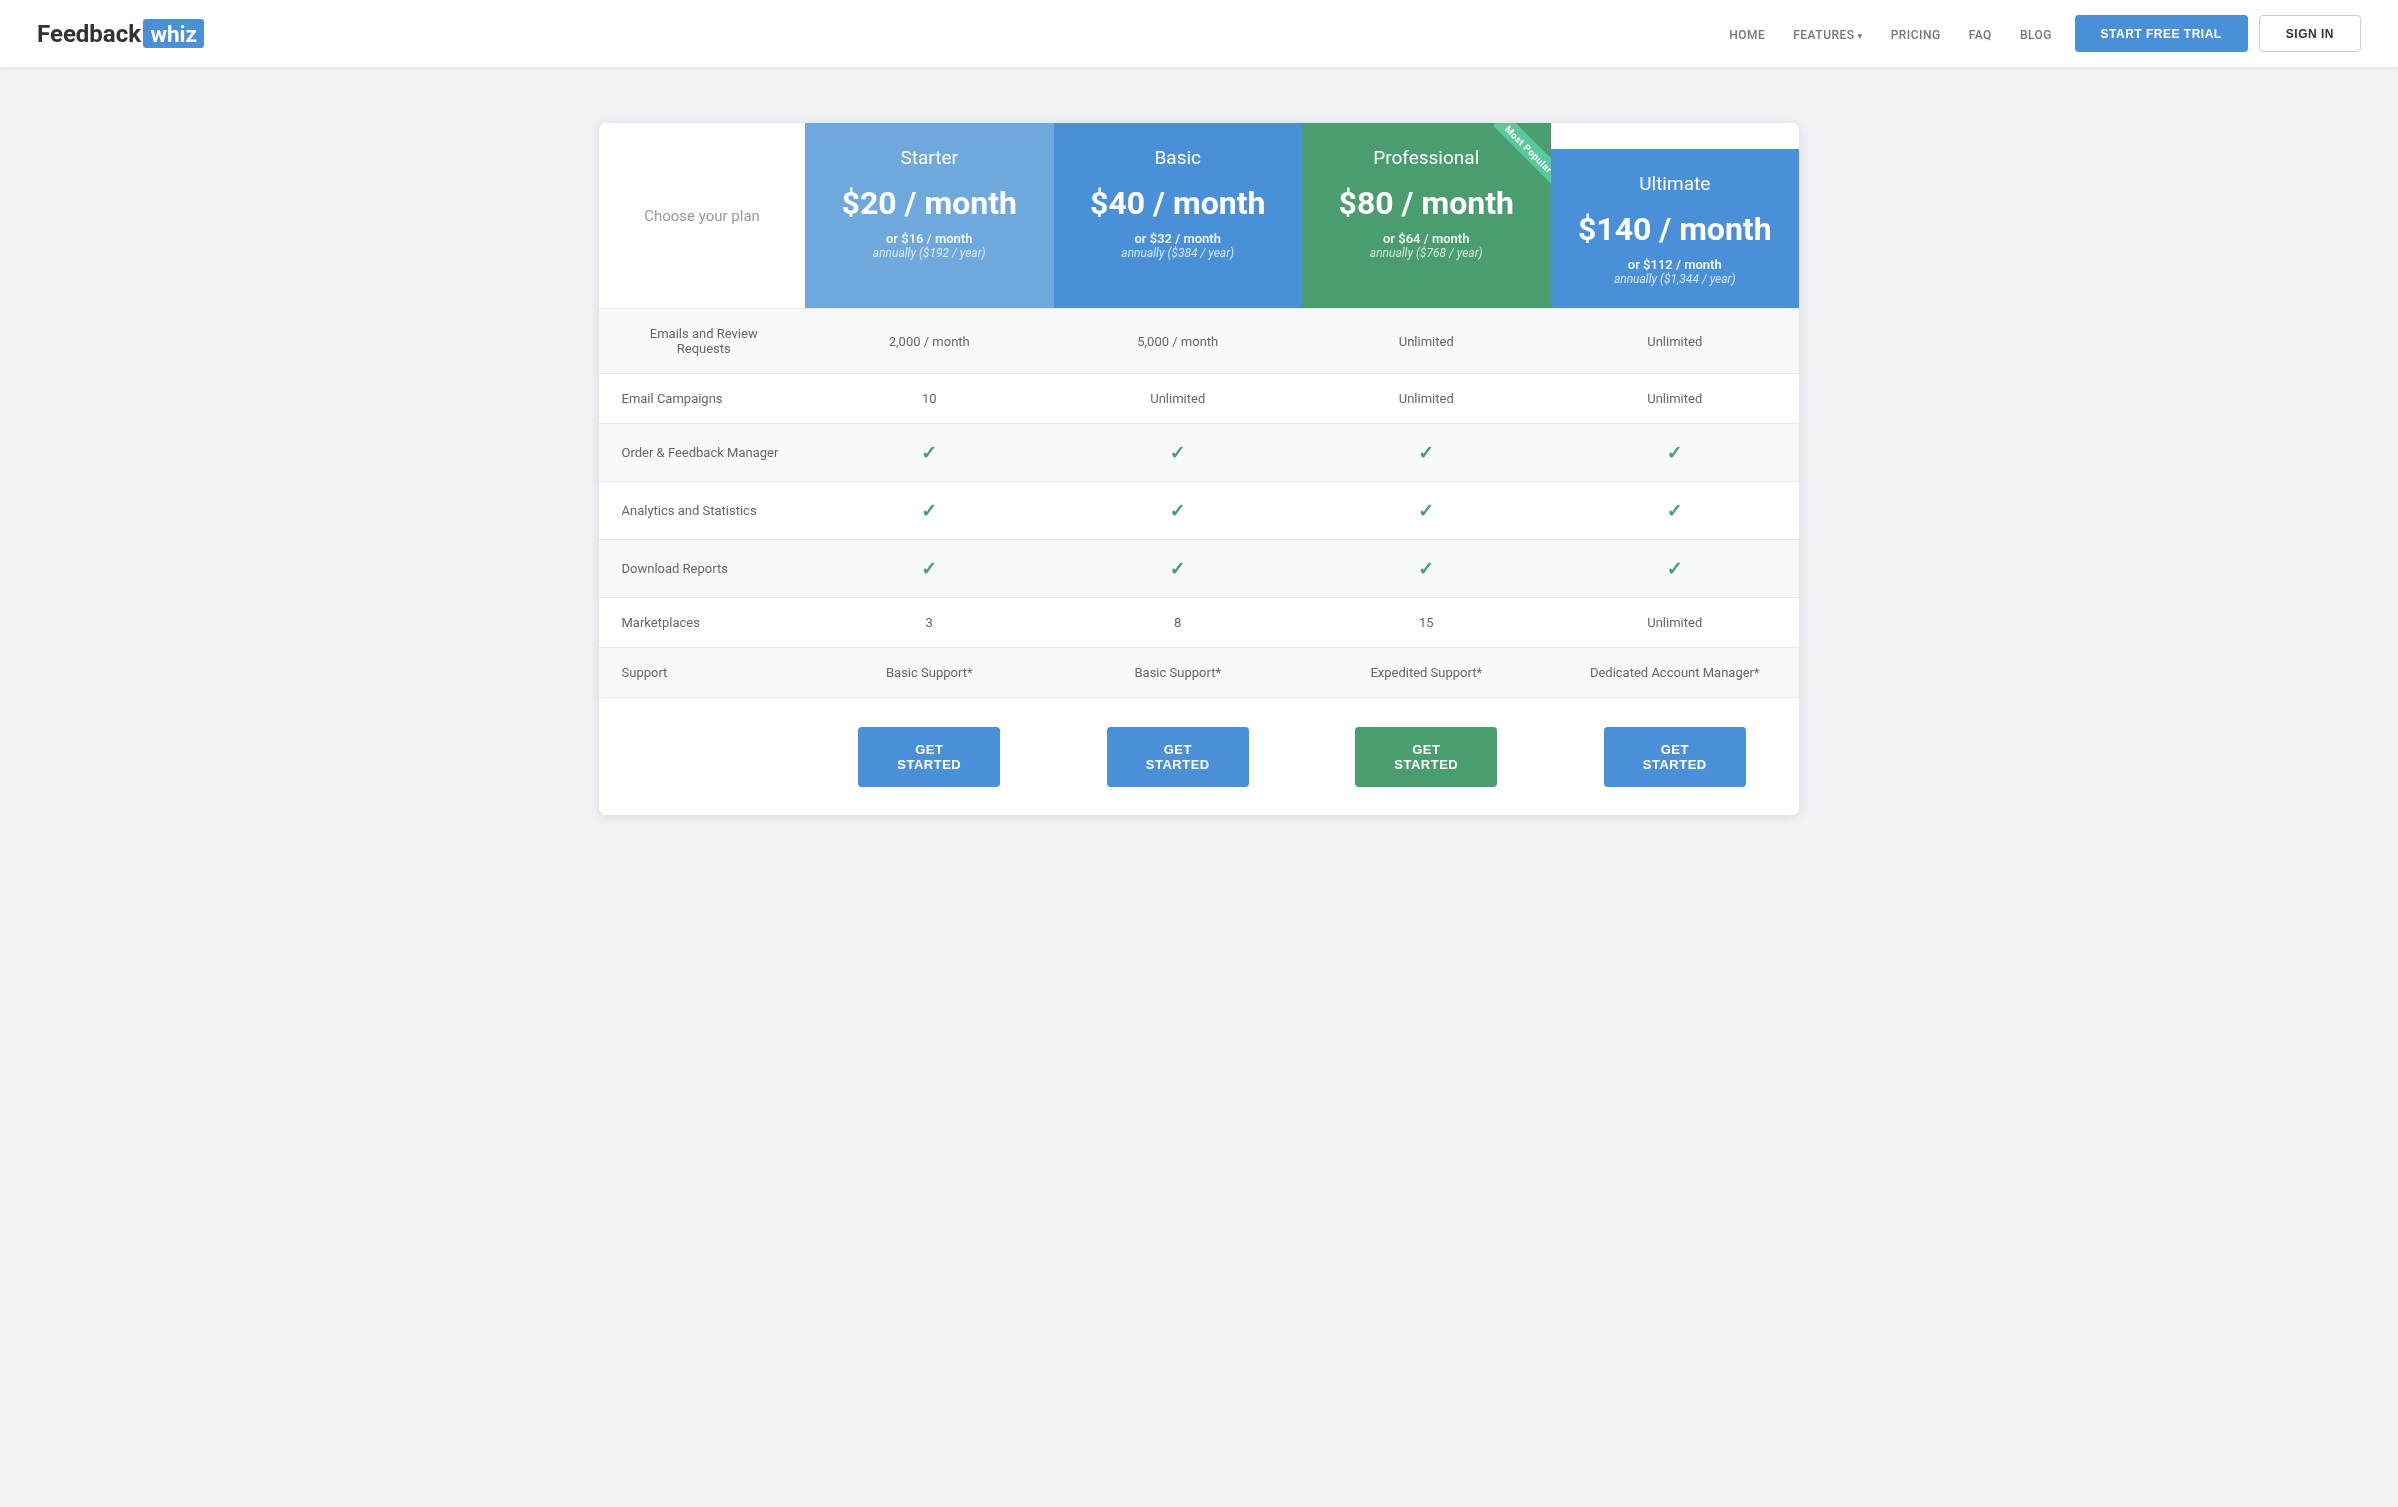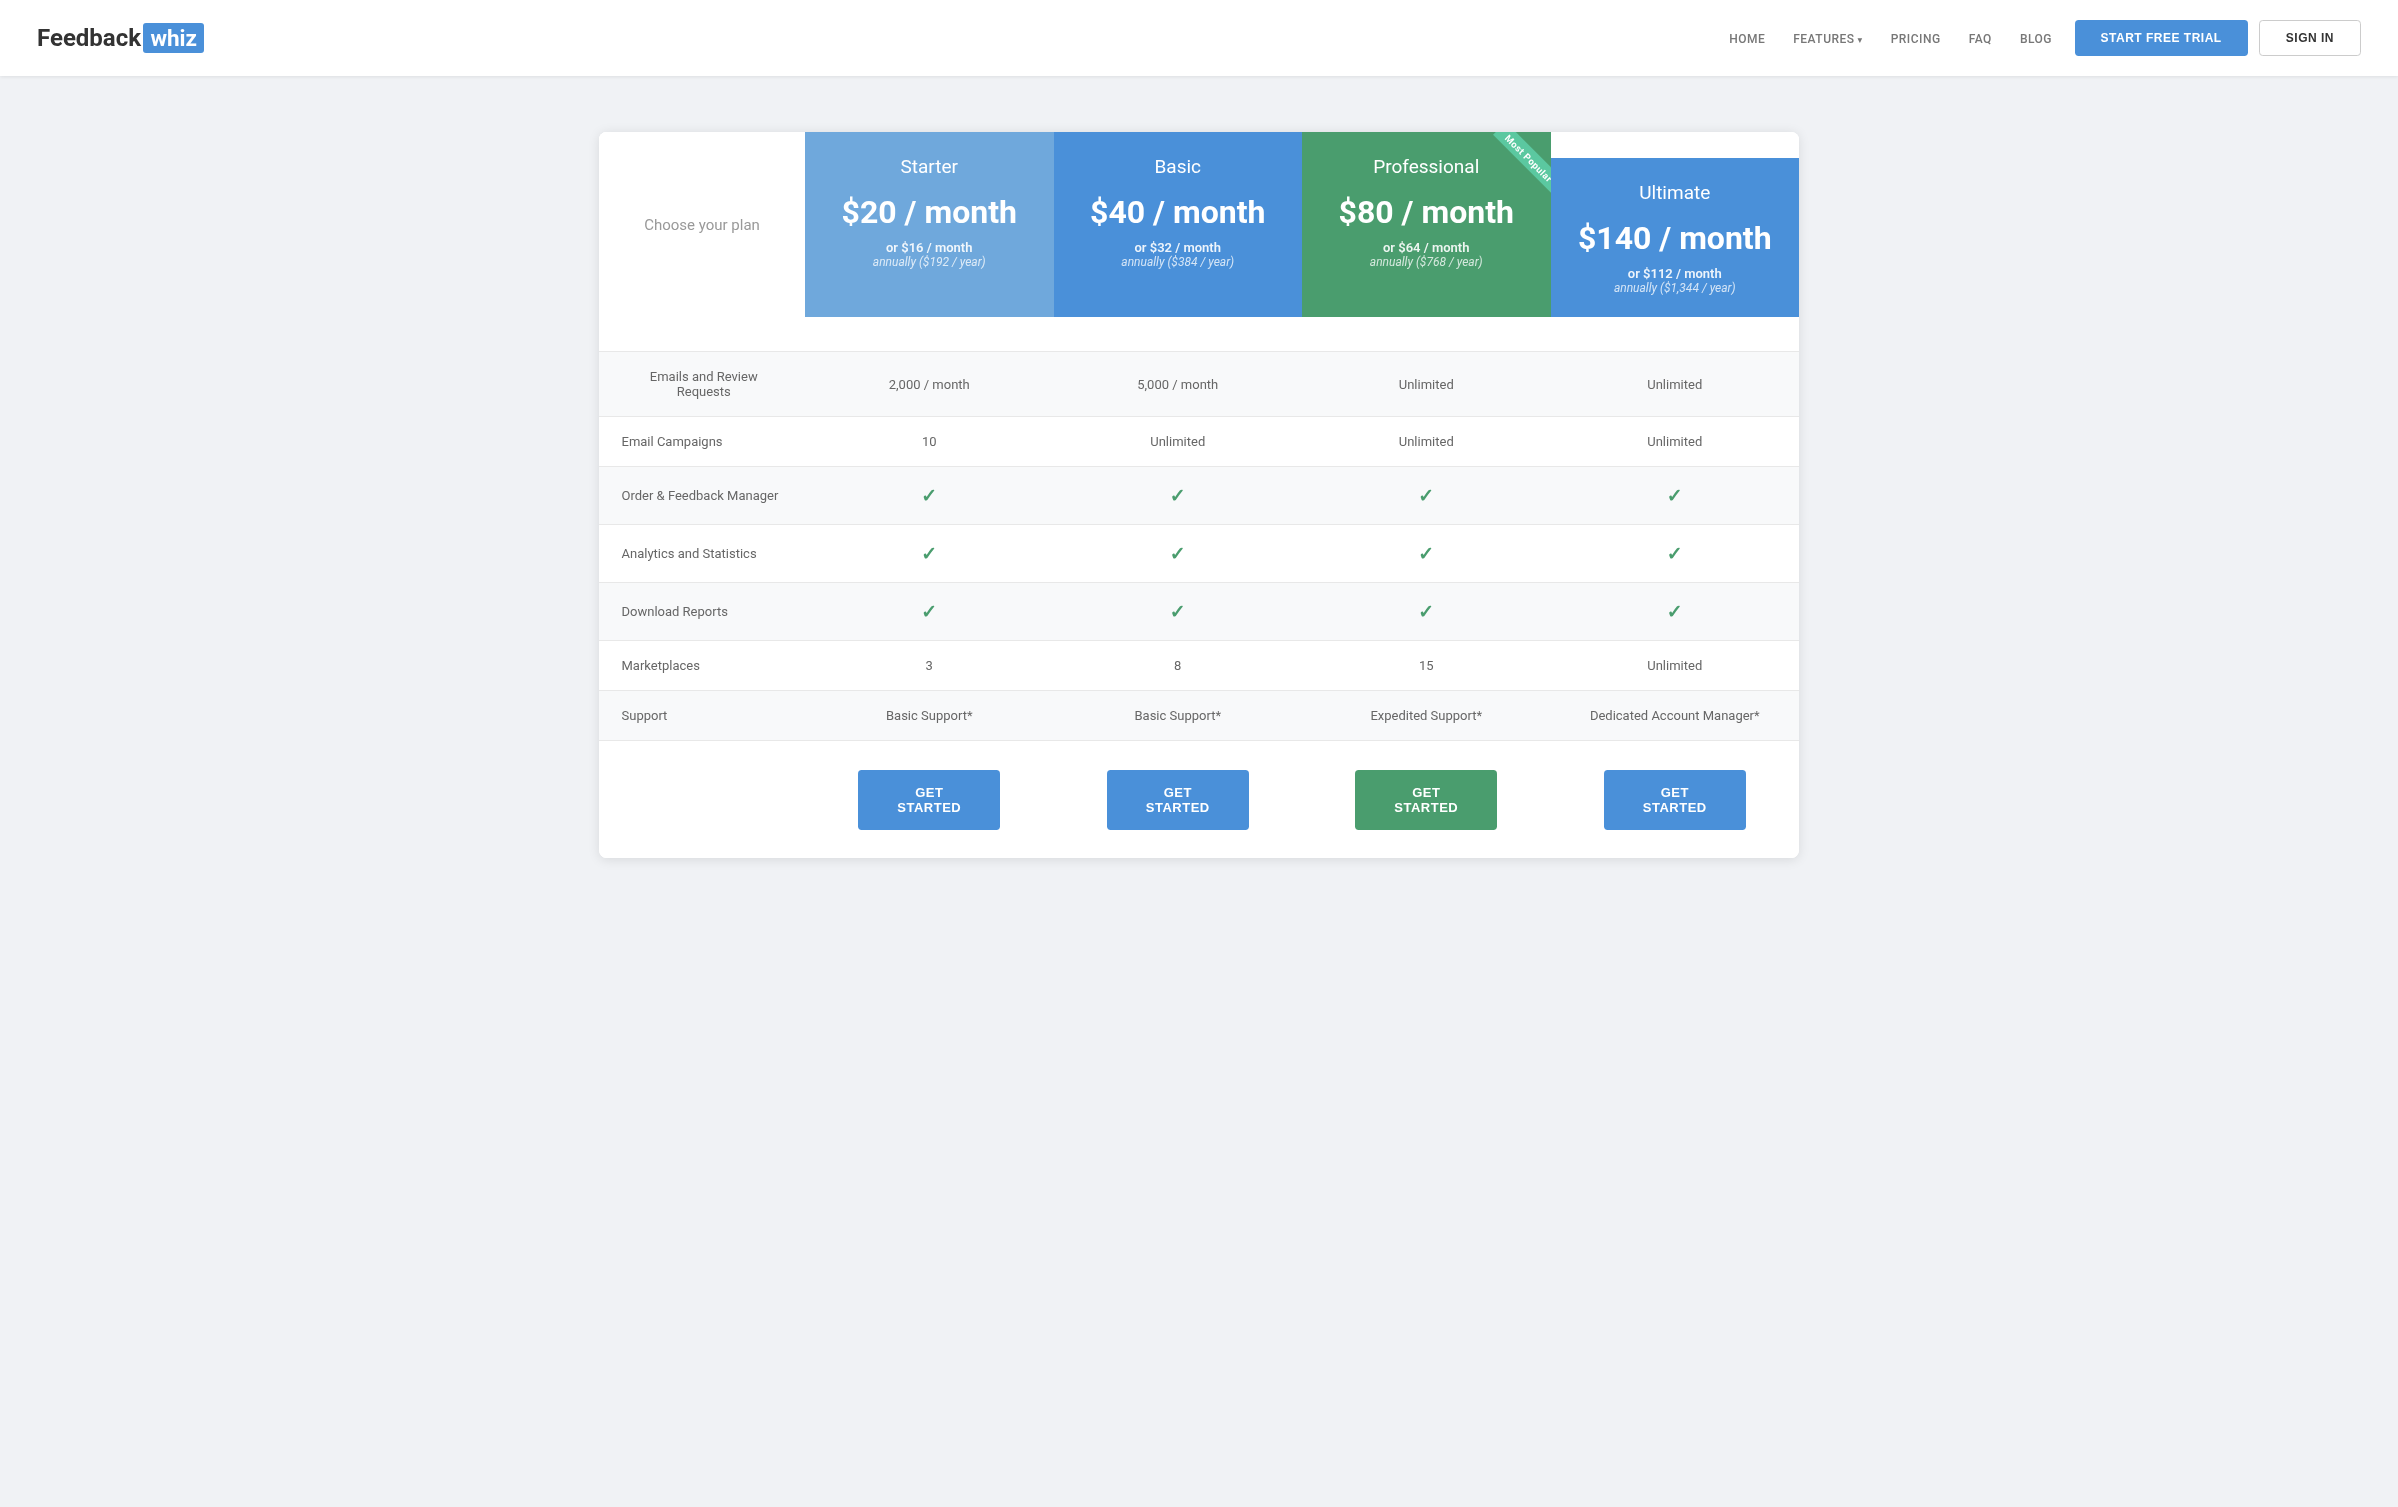--- a/index.html
+++ b/index.html
@@ -8,21 +8,21 @@
       background: #f0f2f5;
       color: #555;
     }
 
     
     nav {
       background: #fff;
       display: flex;
       align-items: center;
       padding: 0 37px;
-      height: 76px;
+      height: 67px;
       box-shadow: 0 0.9px 3.7px rgba(0,0,0,0.08);
     }
     .logo {
       display: flex;
       align-items: center;
       font-size: 24px;
       font-weight: 700;
       color: #333;
       text-decoration: none;
       margin-right: auto;
@@ -170,21 +170,20 @@
       right: -20.6px;
       width: 84px;
       padding: 3.7px 0;
       letter-spacing: 0.5px;
     }
 
     
     .feature-rows {
       display: grid;
       grid-template-columns: 206px 1fr 1fr 1fr 1fr;
-      margin-top: 34px;
     }
     .feature-row {
       display: contents;
     }
     .feature-row > div {
       padding: 17px 19px;
       text-align: center;
       font-size: 13px;
       color: #666;
       border-top: 0.9px solid #e8e8e8;

